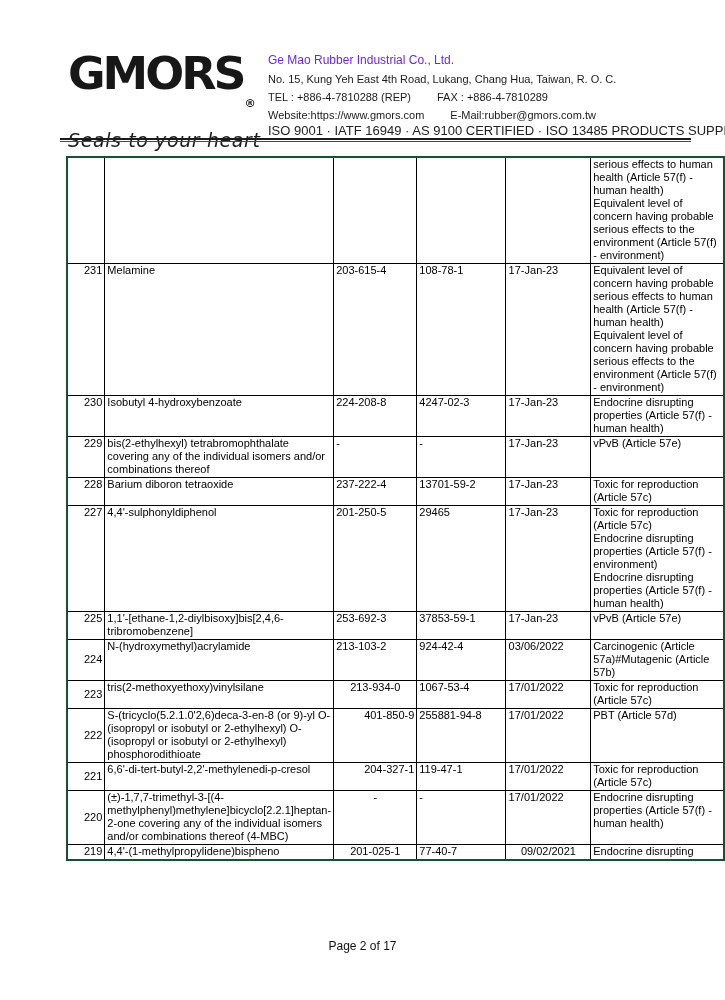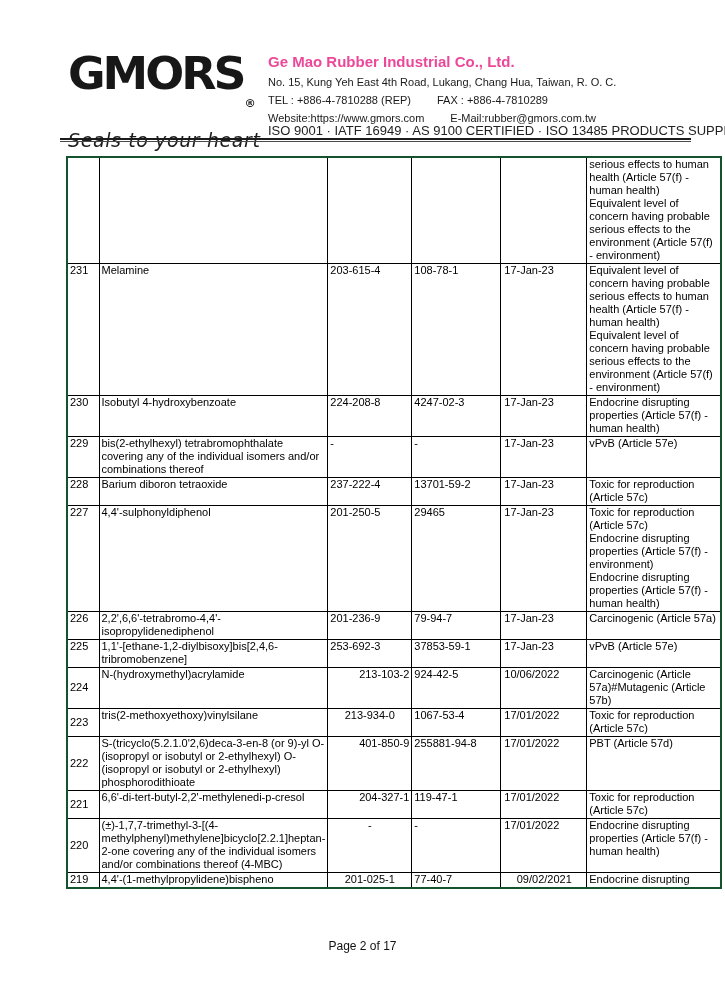--- a/index.html
+++ b/index.html
@@ -19,21 +19,21 @@
     letter-spacing:-3px; color:#171717; white-space:nowrap;
     transform:scale(1.02,0.98); transform-origin:left top;
   }
   .logo-reg { font-size:11px; font-weight:700; letter-spacing:0; vertical-align:-18px; margin-left:1px; }
   .logo-tagline {
     font-family:"DejaVu Sans", sans-serif;
     font-style:italic; font-size:19px; letter-spacing:0.6px;
     color:#1c1c1c; margin-top:1px; white-space:nowrap;
   }
   .company-block { position:absolute; left:202px; top:3px; width:428px; }
-  .company-name { font-weight:bold; font-size:15px; color:#ec4899; }
+  .company-name { font-weight:normal; font-size:12px; color:#6d28d9; }
   .company-line { font-size:11px; margin-top:6px; white-space:nowrap; color:#1a1a1a; }
   .company-line .gap { display:inline-block; width:26px; }
   .certs-line {
     position:absolute; left:202px; top:73px; width:428px;
     font-size:13px; white-space:nowrap; color:#222;
   }
   .double-rule { position:absolute; left:60px; top:138px; width:631px; }
   .double-rule .r1 { height:2px; background:#1b1b1b; }
   .double-rule .r2 { height:1px; background:#4a4a4a; margin-top:1px; }
 
@@ -50,21 +50,21 @@
     overflow-wrap:break-word;
     word-wrap:break-word;
   }
   .svhc-table { border:2px solid #14532d; }
   col.c-no     { width:32px;  }
   col.c-name   { width:196px; }
   col.c-ec     { width:84px;  }
   col.c-cas    { width:89px;  }
   col.c-date   { width:86px;  }
   col.c-reason { width:134px; }
-  td.cell-no   { padding-left:2px; }
+  td.cell-no   { padding-left:16px; }
   td.cell-cas  { text-align:left; }
   td.cell-date { padding-left:3px; }
   td.cell-reason { white-space:pre-wrap; }
 
   
   .page-footer {
     position:absolute; left:0; top:939px; width:725px;
     text-align:center; font-size:12px; color:#111;
   }
 </style>
@@ -146,41 +146,33 @@
     <td class="cell-no">227</td>
     <td class="cell-name">4,4'-sulphonyldiphenol</td>
     <td class="cell-ec">201-250-5</td>
     <td class="cell-cas">29465</td>
     <td class="cell-date">17-Jan-23</td>
     <td class="cell-reason">Toxic for reproduction (Article 57c)
 Endocrine disrupting properties (Article 57(f) - environment)
 Endocrine disrupting properties (Article 57(f) - human health)</td>
   </tr>
       <tr>
-    <td class="cell-no">226</td>
-    <td class="cell-name">2,2',6,6'-tetrabromo-4,4'-isopropylidenediphenol</td>
-    <td class="cell-ec">201-236-9</td>
-    <td class="cell-cas">79-94-7</td>
-    <td class="cell-date">17-Jan-23</td>
-    <td class="cell-reason">Carcinogenic (Article 57a)</td>
-  </tr>
-      <tr>
     <td class="cell-no">225</td>
     <td class="cell-name">1,1'-[ethane-1,2-diylbisoxy]bis[2,4,6-tribromobenzene]</td>
     <td class="cell-ec">253-692-3</td>
     <td class="cell-cas">37853-59-1</td>
     <td class="cell-date">17-Jan-23</td>
     <td class="cell-reason">vPvB (Article 57e)</td>
   </tr>
       <tr>
     <td class="cell-no" style="vertical-align: middle;">224</td>
     <td class="cell-name">N-(hydroxymethyl)acrylamide</td>
-    <td class="cell-ec" style="text-align: right;">213-103-2</td>
-    <td class="cell-cas">924-42-5</td>
-    <td class="cell-date">10/06/2022</td>
+    <td class="cell-ec" style="text-align: left;">213-103-2</td>
+    <td class="cell-cas">924-42-4</td>
+    <td class="cell-date">03/06/2022</td>
     <td class="cell-reason">Carcinogenic (Article 57a)#Mutagenic (Article 57b)</td>
   </tr>
       <tr>
     <td class="cell-no" style="vertical-align: middle;">223</td>
     <td class="cell-name">tris(2-methoxyethoxy)vinylsilane</td>
     <td class="cell-ec" style="text-align: center;">213-934-0</td>
     <td class="cell-cas">1067-53-4</td>
     <td class="cell-date">17/01/2022</td>
     <td class="cell-reason">Toxic for reproduction (Article 57c)</td>
   </tr>

